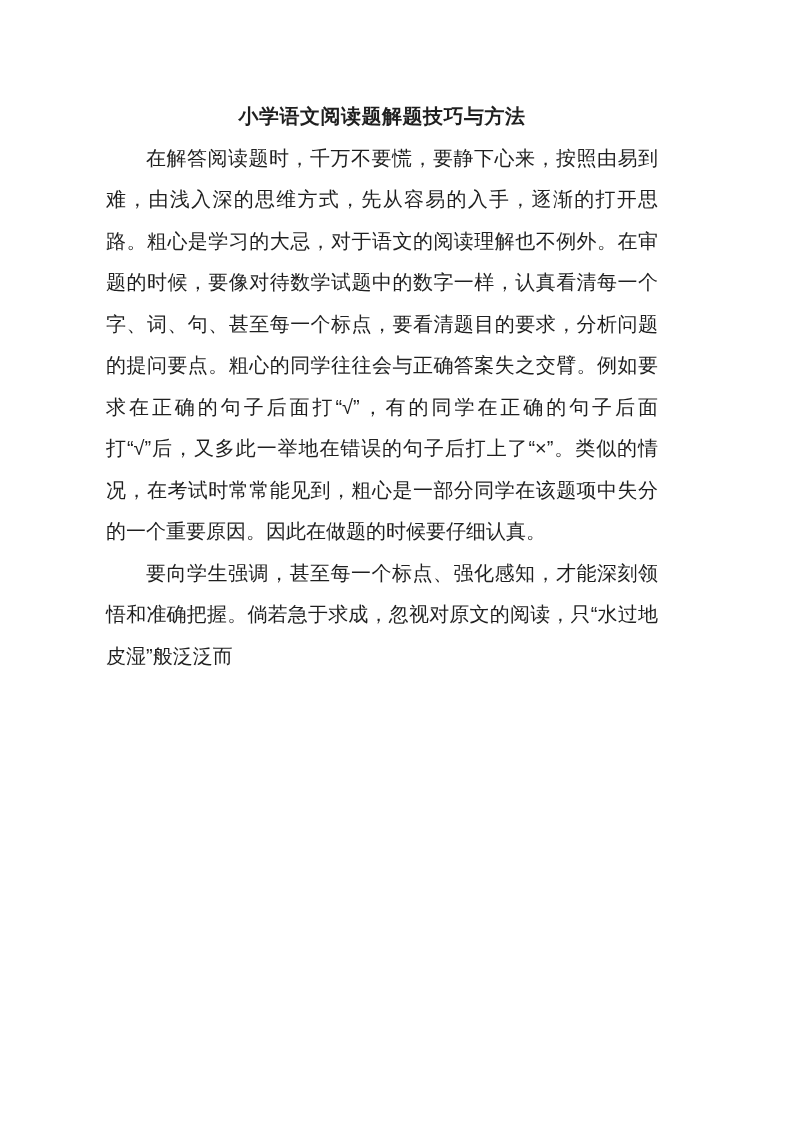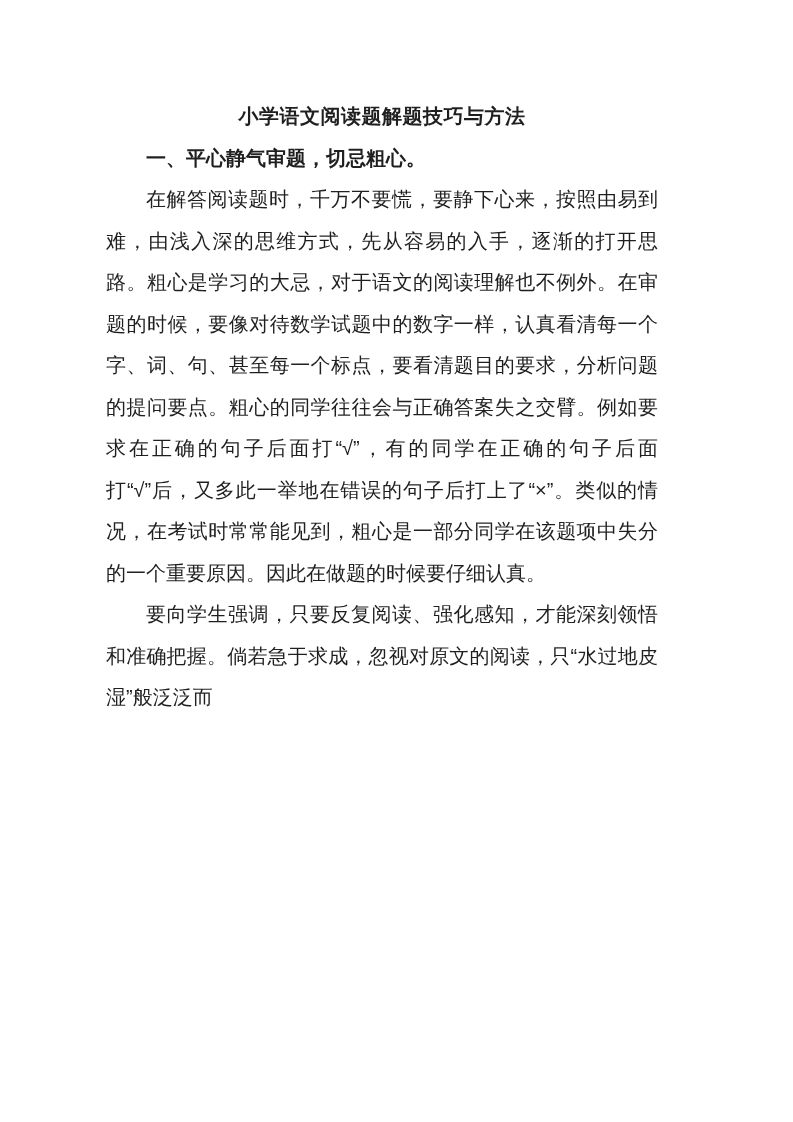--- a/index.html
+++ b/index.html
@@ -43,20 +43,19 @@
     text-justify: inter-ideograph;
     word-break: break-all;
   }
 </style>
 </head>
 <body>
 
 <div class="page">
   <h1 class="doc-title">小学语文阅读题解题技巧与方法</h1>
 
-  <h2 class="section-heading">一、平心静气审题，切忌粗心。</h2>
 
   <p class="para">在解答阅读题时，千万不要慌，要静下心来，按照由易到难，由浅入深的思维方式，先从容易的入手，逐渐的打开思路。粗心是学习的大忌，对于语文的阅读理解也不例外。在审题的时候，要像对待数学试题中的数字一样，认真看清每一个字、词、句、甚至每一个标点，要看清题目的要求，分析问题的提问要点。粗心的同学往往会与正确答案失之交臂。例如要求在正确的句子后面打“√”，有的同学在正确的句子后面打“√”后，又多此一举地在错误的句子后打上了“×”。类似的情况，在考试时常常能见到，粗心是一部分同学在该题项中失分的一个重要原因。因此在做题的时候要仔细认真。</p>
 
 
 
-  <p class="para">要向学生强调，只要反复阅读、强化感知，才能深刻领悟和准确把握。倘若急于求成，忽视对原文的阅读，只“水过地皮湿”般泛泛而</p>
+  <p class="para">要向学生强调，甚至每一个标点、强化感知，才能深刻领悟和准确把握。倘若急于求成，忽视对原文的阅读，只“水过地皮湿”般泛泛而</p>
 </div>
 
 </body></html>

